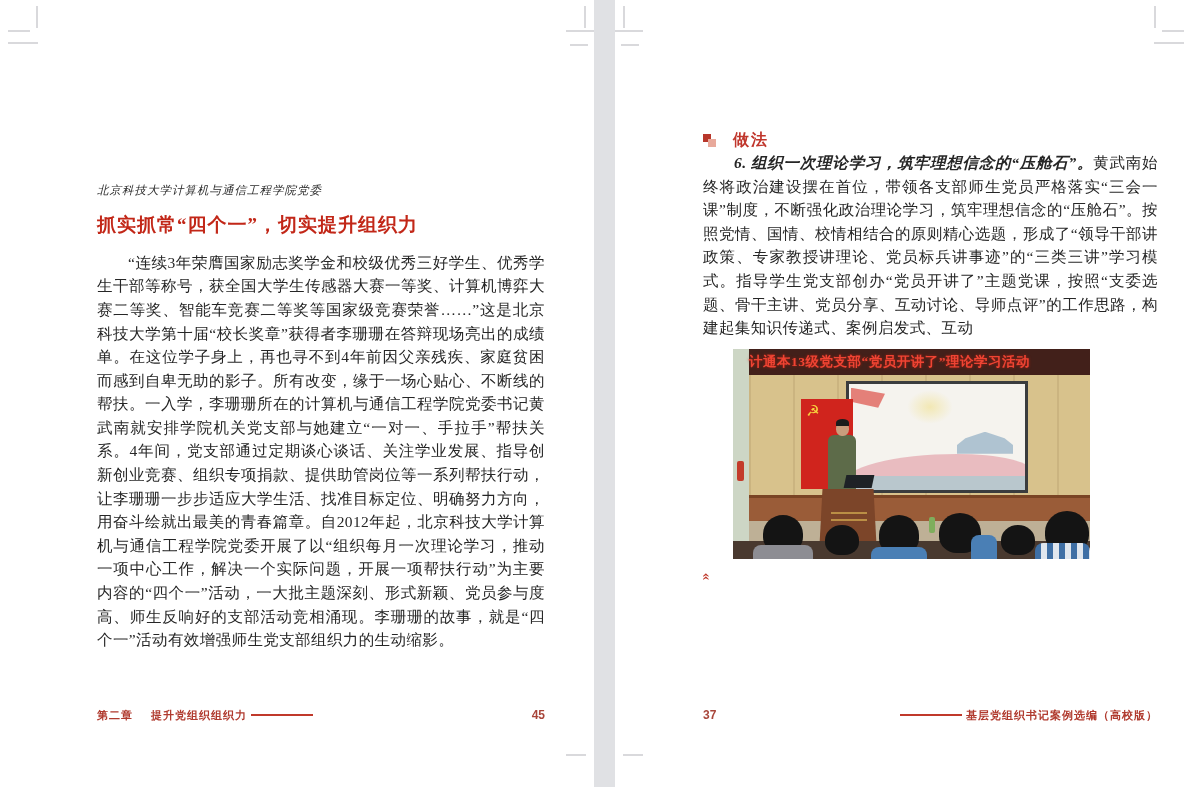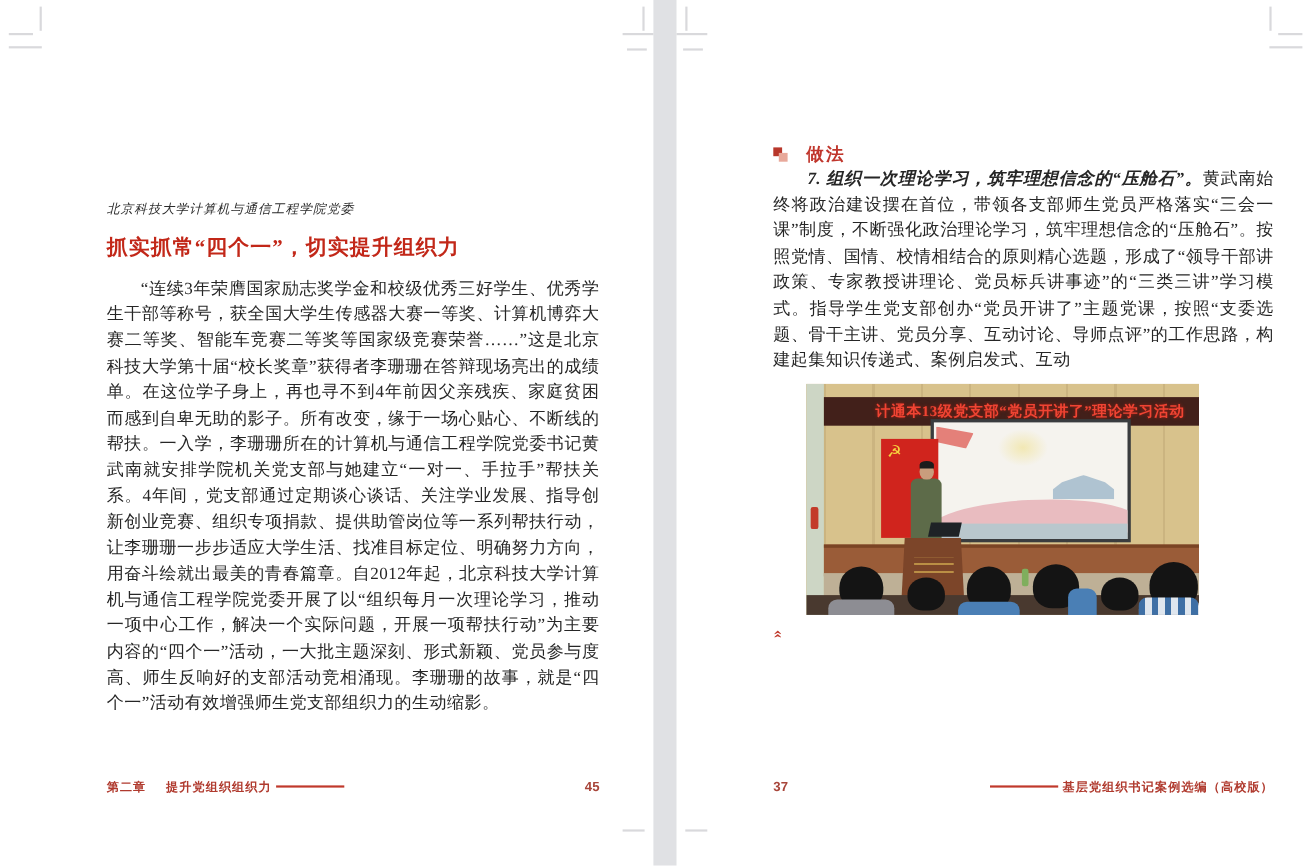--- a/index.html
+++ b/index.html
@@ -40,22 +40,22 @@
   .section-head-text{font-size:16px;font-weight:bold;color:#c0362c;letter-spacing:2px;}
   .page-right .par1{margin-top:17px;}
   .lead{font-weight:bold;font-style:italic;}
   
   .photo{position:relative;width:357px;height:210px;margin:9px 0 0 30px;overflow:hidden;background:#c9b27e;}
   .photo *{position:absolute;}
   .ph-leftwall{left:0;top:0;width:16px;height:210px;background:#cdd6c5;}
   .ph-extinguisher{left:4px;top:112px;width:7px;height:20px;background:#c33b2a;border-radius:2px;}
   .ph-wallpanels{left:16px;top:0;width:341px;height:160px;
     background:repeating-linear-gradient(90deg,#cbb480 0 2px,#d8c28c 2px 44px);}
-  .ph-banner{left:16px;top:12px;width:375px;height:26px;background:#42201a;
-    display:flex;align-items:center;justify-content:center;}
+  .ph-banner{left:16px;top:0;width:375px;height:26px;background:#42201a;
+    display:flex;align-items:center;justify-content:flex-start;}
   .ph-banner span{position:static;color:#ef4433;font-size:13.5px;font-weight:bold;letter-spacing:.5px;
     text-shadow:0 0 3px #a52013;white-space:nowrap;}
   .ph-screen{left:113px;top:32px;width:182px;height:112px;background:#3a3c3e;padding:3px;box-sizing:border-box;}
   .ph-slide{position:relative;left:0;top:0;width:100%;height:100%;background:#f5f3ee;overflow:hidden;}
   .ph-sun{left:58px;top:6px;width:46px;height:34px;border-radius:50%;
     background:radial-gradient(#f2e8b4,#f5f3ee 70%);}
   .ph-flaggfx{left:2px;top:4px;width:34px;height:20px;background:#dd5a52;opacity:.75;
     clip-path:polygon(0 0,100% 30%,80% 100%,0 70%);}
   .ph-gate{left:108px;top:48px;width:56px;height:22px;background:#9db7c9;opacity:.8;
     clip-path:polygon(0 60%,15% 30%,50% 0,85% 30%,100% 60%,100% 100%,0 100%);}
@@ -123,21 +123,21 @@
 <div class="page-right">
   <div class="section-head">
     <span class="section-icon">
         <span class="sq1"></span>
         <span class="sq2"></span>
       </span>
     <span class="section-head-text">做法</span>
   </div>
 
 
-  <p class="body-par"><span class="lead">7. 组织一次理论学习，筑牢理想信念的“压舱石”。</span><span>黄武南始终将政治建设摆在首位，带领各支部师生党员严格落实“三会一课”制度，不断强化政治理论学习，筑牢理想信念的“压舱石”。按照党情、国情、校情相结合的原则精心选题，形成了“领导干部讲政策、专家教授讲理论、党员标兵讲事迹”的“三类三讲”学习模式。指导学生党支部创办“党员开讲了”主题党课，按照“支委选题、骨干主讲、党员分享、互动讨论、导师点评”的工作思路，构建起集知识传递式、案例启发式、互动</span></p>
+  <p class="body-par"><span class="lead">6. 组织一次理论学习，筑牢理想信念的“压舱石”。</span><span>黄武南始终将政治建设摆在首位，带领各支部师生党员严格落实“三会一课”制度，不断强化政治理论学习，筑牢理想信念的“压舱石”。按照党情、国情、校情相结合的原则精心选题，形成了“领导干部讲政策、专家教授讲理论、党员标兵讲事迹”的“三类三讲”学习模式。指导学生党支部创办“党员开讲了”主题党课，按照“支委选题、骨干主讲、党员分享、互动讨论、导师点评”的工作思路，构建起集知识传递式、案例启发式、互动</span></p>
 
   <div class="photo">
     <div class="ph-wallpanels"></div>
     <div class="ph-leftwall"></div>
     <div class="ph-extinguisher"></div>
     <div class="ph-banner">
       <span>计通本13级党支部“党员开讲了”理论学习活动</span>
     </div>
     <div class="ph-screen">
       <div class="ph-slide">

